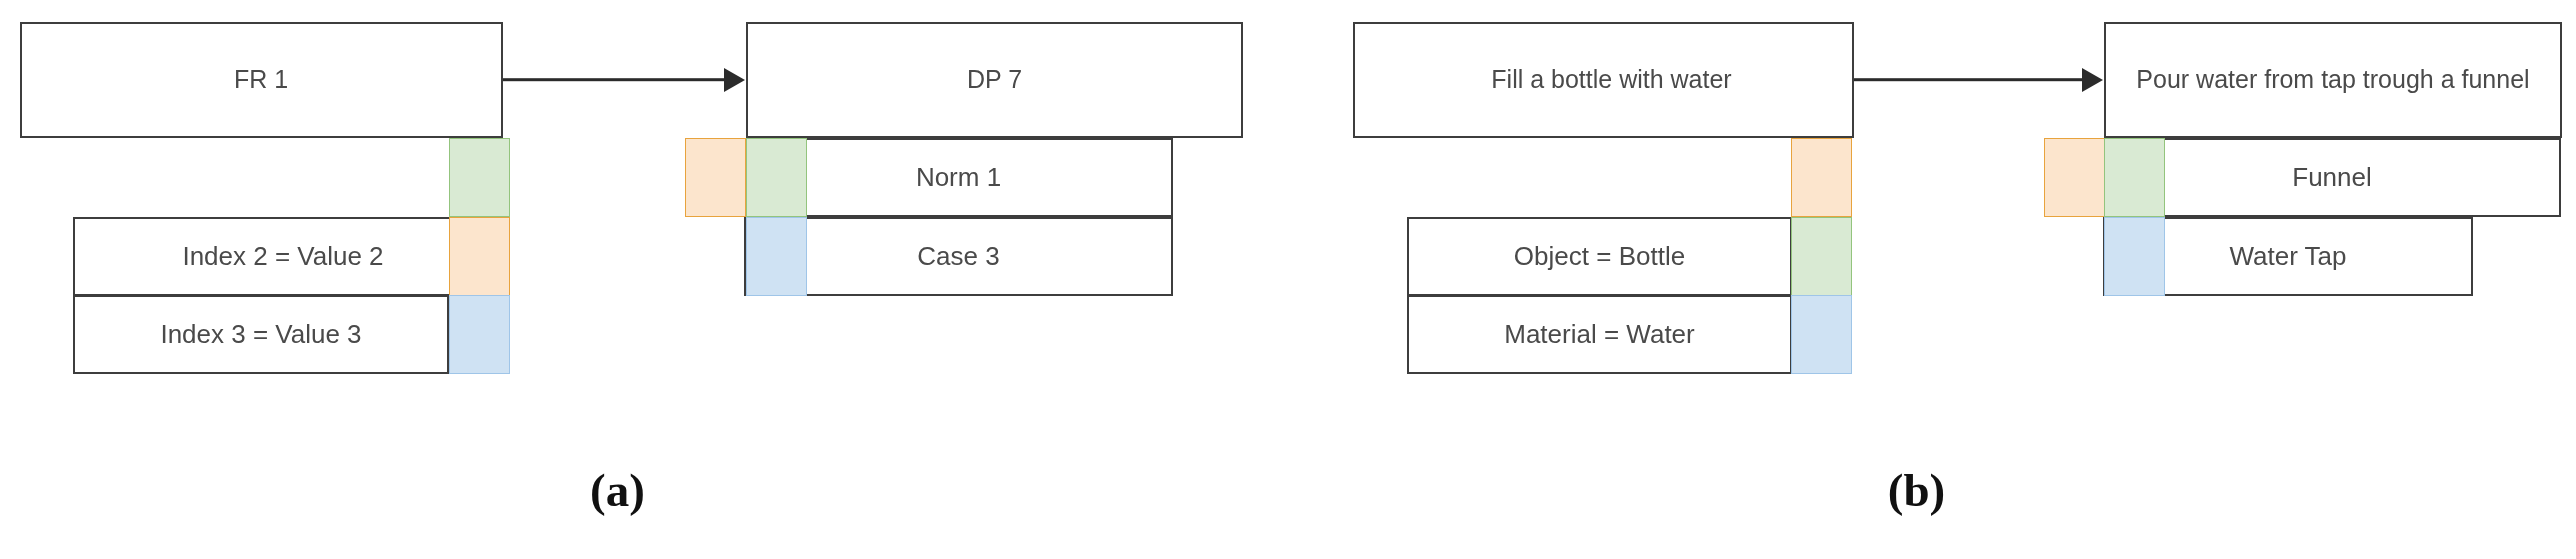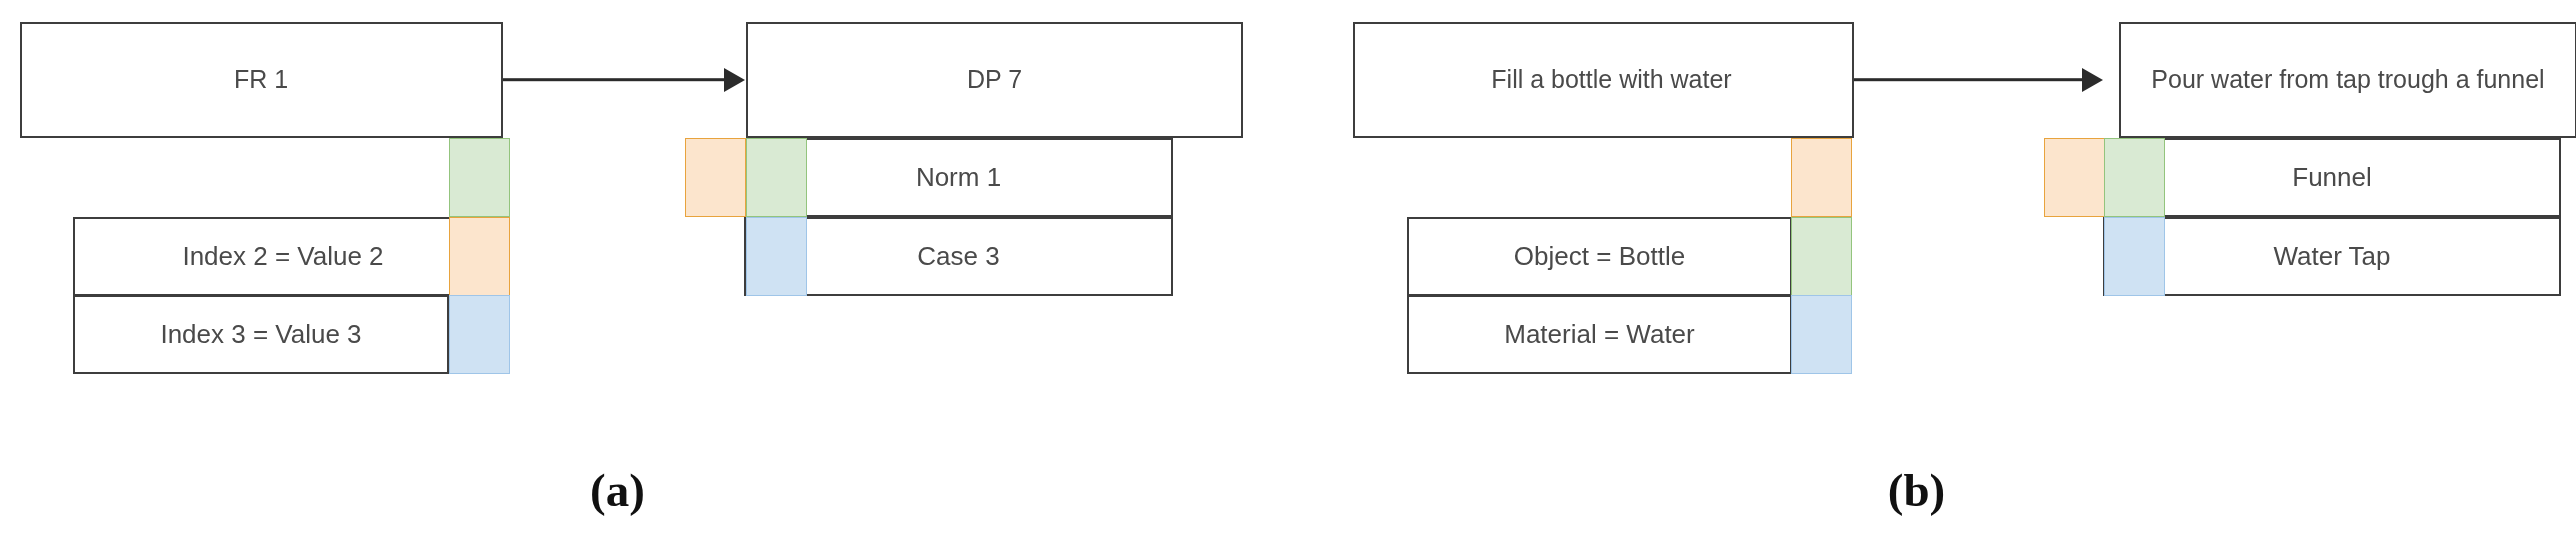--- a/index.html
+++ b/index.html
@@ -105,39 +105,39 @@
 
   <div class="node header" style="left:1353px;top:21.5px;width:501px;height:116px;padding-left:16px;">
     <span class="txt">Fill a bottle with water</span>
   </div>
 
   <div class="arrow" style="left:1854px;top:66px;width:249px;height:27px;">
     <div class="shaft" style="width:231px;"></div>
     <div class="head"></div>
   </div>
 
-  <div class="node header" style="left:2104px;top:21.5px;width:458px;height:116px;margin-left:15px;">
+  <div class="node header" style="left:2104px;top:21.5px;width:458px;height:116px;">
     <span class="txt">Pour water from tap trough a funnel</span>
   </div>
 
   <div class="node row" style="left:1407px;top:217px;width:385px;height:79px;">
     <span class="txt">Object = Bottle</span>
   </div>
   <div class="node row" style="left:1407px;top:295px;width:385px;height:79px;">
     <span class="txt">Material = Water</span>
   </div>
 
   <div class="swatch sw-orange" style="left:1791px;top:138px;width:61px;height:79px;"></div>
   <div class="swatch sw-green" style="left:1791px;top:217px;width:61px;height:79px;"></div>
   <div class="swatch sw-blue" style="left:1791px;top:295px;width:61px;height:79px;"></div>
 
   <div class="node row" style="left:2103px;top:138px;width:458px;height:79px;">
     <span class="txt">Funnel</span>
   </div>
-  <div class="node row" style="left:2103px;top:217px;width:458px;height:79px;">
+  <div class="node row" style="left:2103px;top:217px;width:370px;height:79px;">
     <span class="txt">Water Tap</span>
   </div>
 
   <div class="swatch sw-orange" style="left:2044px;top:138px;width:61px;height:79px;"></div>
   <div class="swatch sw-green" style="left:2104px;top:138px;width:61px;height:79px;"></div>
   <div class="swatch sw-blue" style="left:2104px;top:217px;width:61px;height:79px;"></div>
 
   <div class="caption" style="left:1836px;top:463px;width:161px;">(b)</div>
 
 </div>

